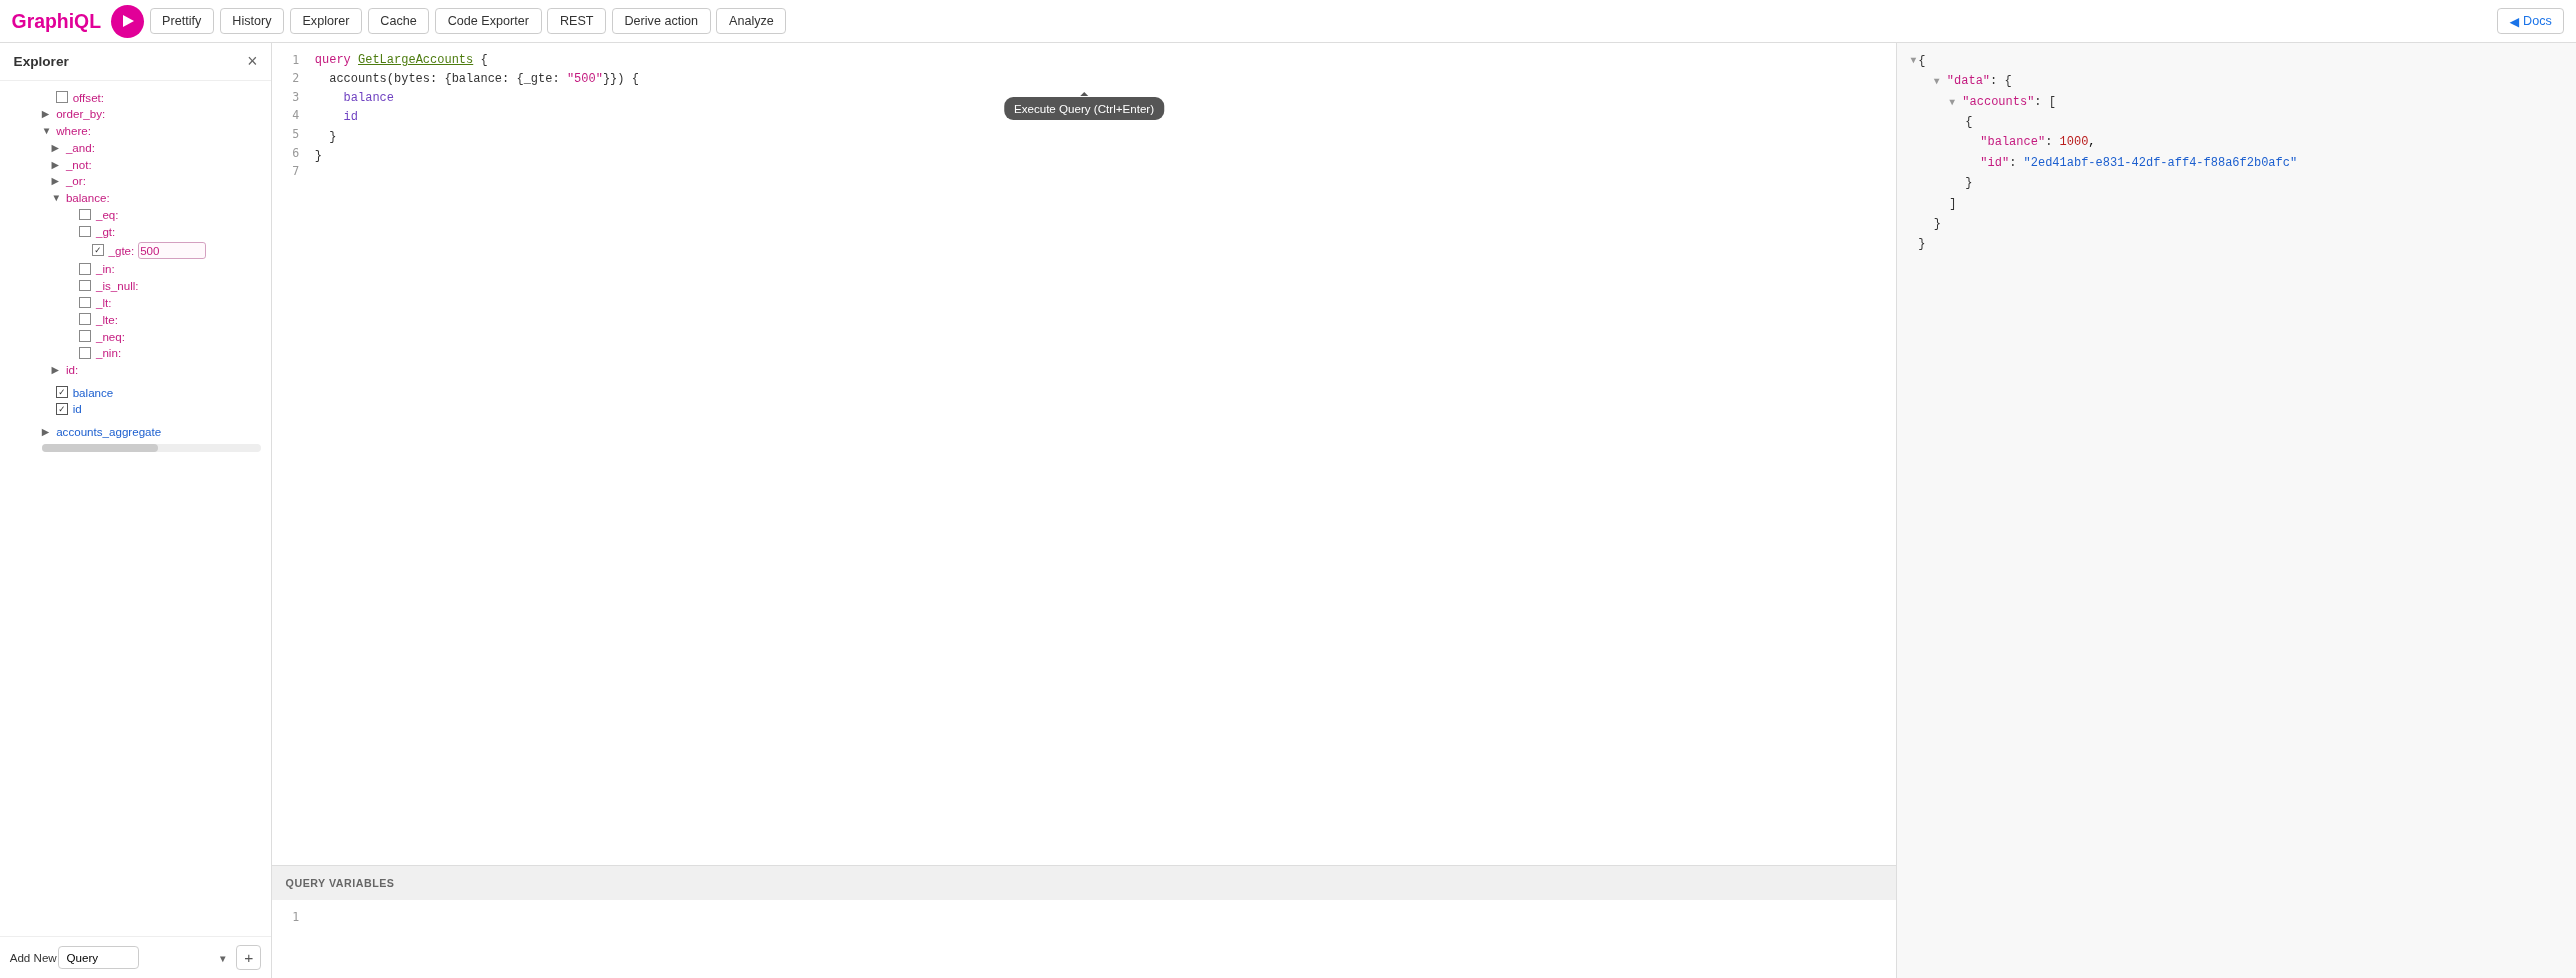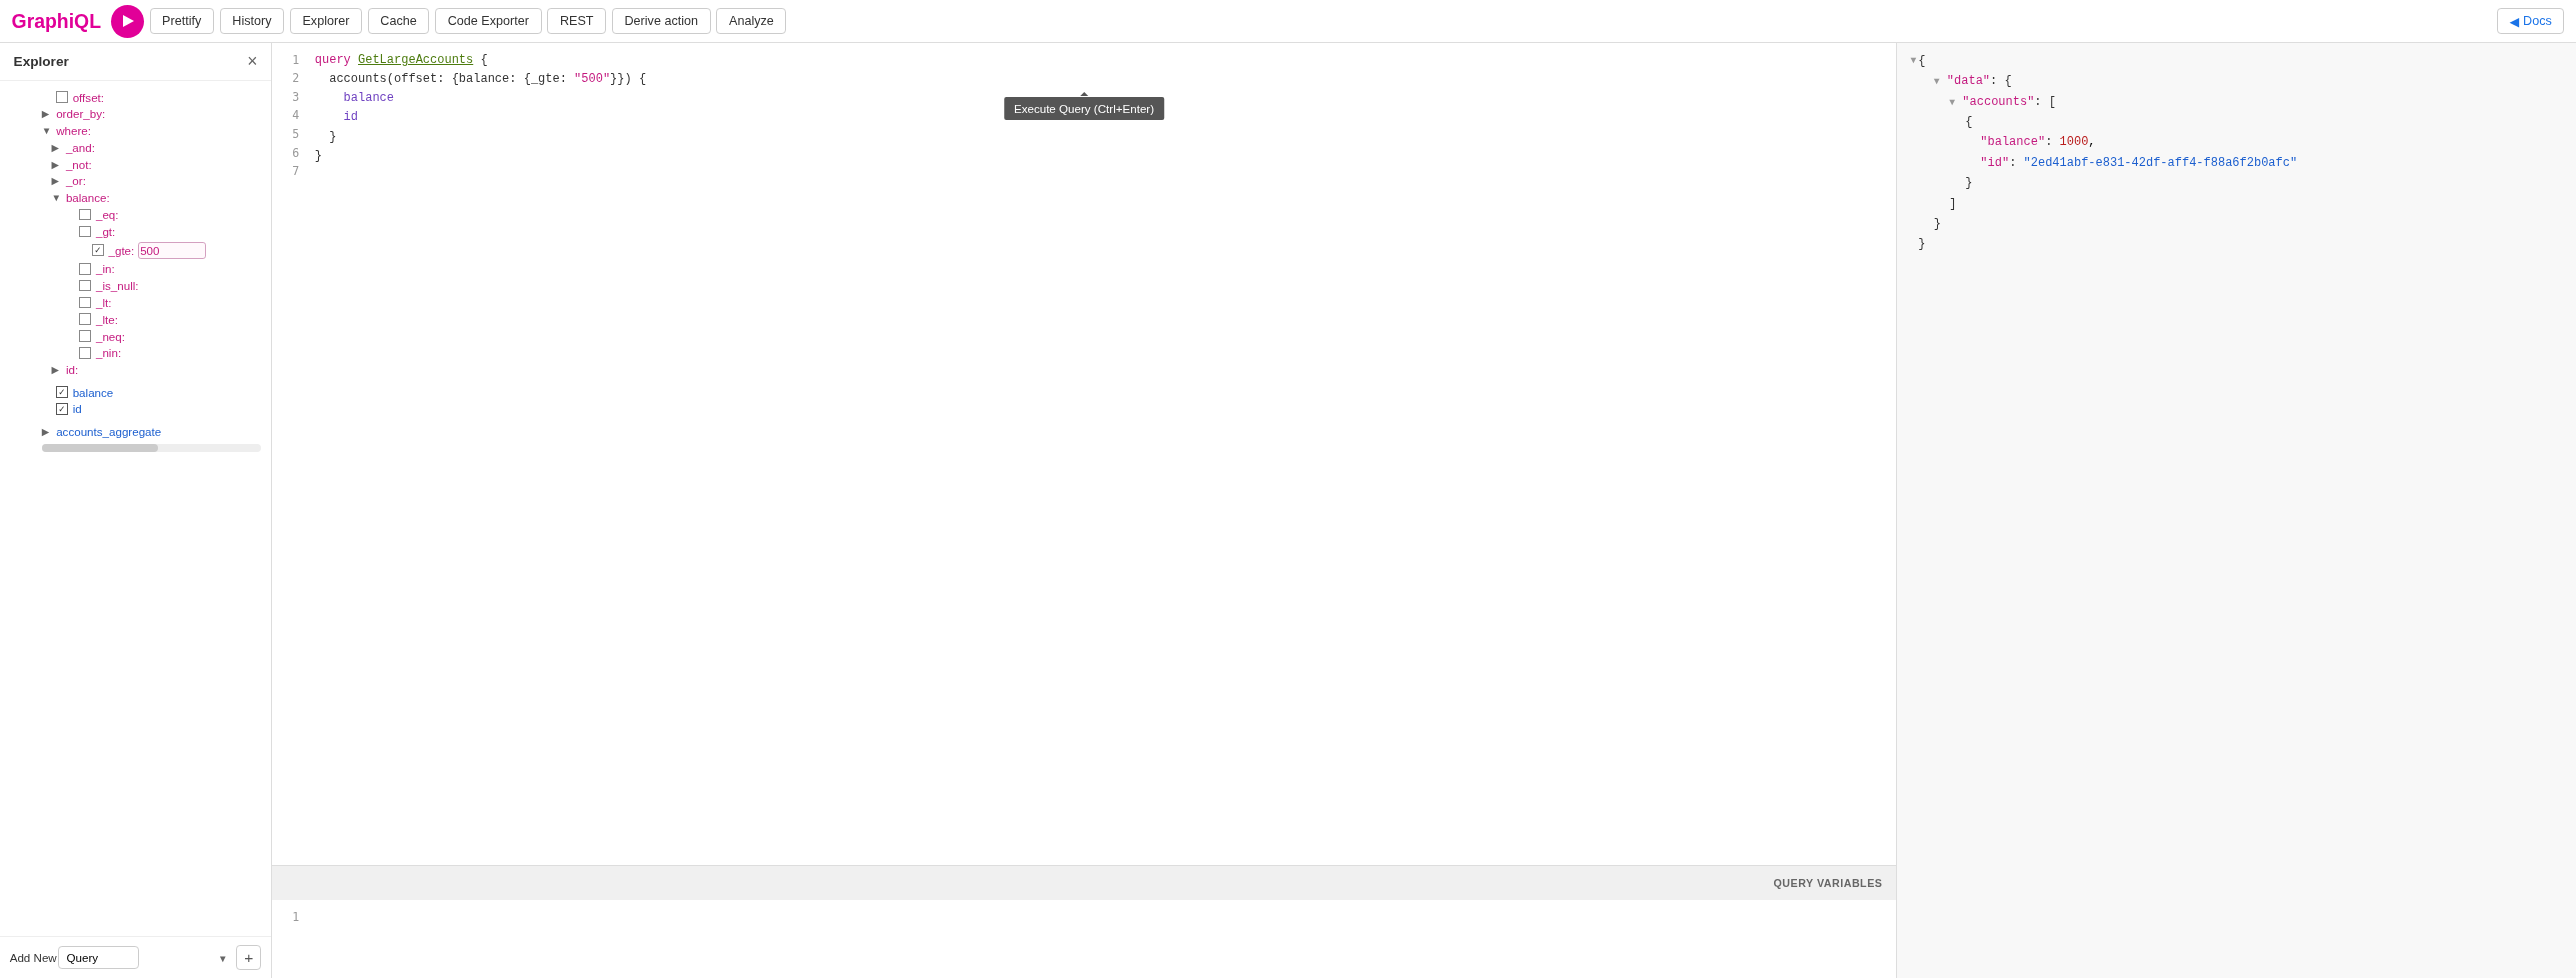--- a/index.html
+++ b/index.html
@@ -122,21 +122,21 @@
       height: 7.8px; width: 116px; background: #ccc; border-radius: 3.9px;
     }
 
     
     .editor-panel {
       flex: 1; display: flex; flex-direction: column; overflow: hidden;
       background: #fff; border-right: 1px solid #ddd;
     }
     .query-variables-bar {
       height: 35px; background: #f0f0f0; border-top: 1px solid #ddd;
-      display: flex; align-items: center; padding: 0 13.6px; flex-shrink: 0; justify-content: flex-end;
+      display: flex; align-items: center; padding: 0 13.6px; flex-shrink: 0;
     }
     .query-variables-label {
       font-size: 10.7px; font-weight: 600; color: #666; letter-spacing: 0.5px; text-transform: uppercase;
     }
     .variables-editor {
       flex: 1; min-height: 78px; padding: 7.8px; overflow: auto;
       background: #fff; position: relative;
     }
     .line-numbers {
       display: flex; flex-direction: column; align-items: flex-end;
@@ -153,21 +153,21 @@
       display: flex; overflow: auto; flex: 1;
     }
     .kw-query { color: #c41a7f; }
     .kw-field { color: #6f42c1; }
     .kw-string { color: #c41a7f; }
     .kw-arg { color: #333; }
 
     
     .tooltip {
       position: absolute; top: 54px; left: 50%; transform: translateX(-50%);
-      background: #555; color: #fff; padding: 4.9px 9.7px; border-radius: 2px;
+      background: #555; color: #fff; padding: 4.9px 9.7px; border-radius: 9px;
       font-size: 11.6px; white-space: nowrap; z-index: 100; pointer-events: none;
     }
     .tooltip::before {
       content: ''; position: absolute; top: -4.9px; left: 50%; transform: translateX(-50%);
       border-left: 4.9px solid transparent; border-right: 4.9px solid transparent;
       border-bottom: 4.9px solid #555;
     }
 
     
     .response-panel {
@@ -368,21 +368,21 @@
         <div class="line-numbers">
           <span>1</span>
           <span>2</span>
           <span>3</span>
           <span>4</span>
           <span>5</span>
           <span>6</span>
           <span>7</span>
         </div>
         <div class="code-content"><span class="kw-query">query</span> <span style="color:#4d7c0f;text-decoration:underline;">GetLargeAccounts</span> {
-  accounts(<span class="kw-arg">offset</span>: {<span class="kw-arg">balance</span>: {<span class="kw-arg">_gte</span>: <span class="kw-string">"500"</span>}}) {
+  accounts(<span class="kw-arg">bytes</span>: {<span class="kw-arg">balance</span>: {<span class="kw-arg">_gte</span>: <span class="kw-string">"500"</span>}}) {
     <span class="kw-field">balance</span>
     <span class="kw-field">id</span>
   }
 }
 </div>
       </div>
     </div>
 
     <div class="query-variables-bar">
       <span class="query-variables-label">QUERY VARIABLES</span>

